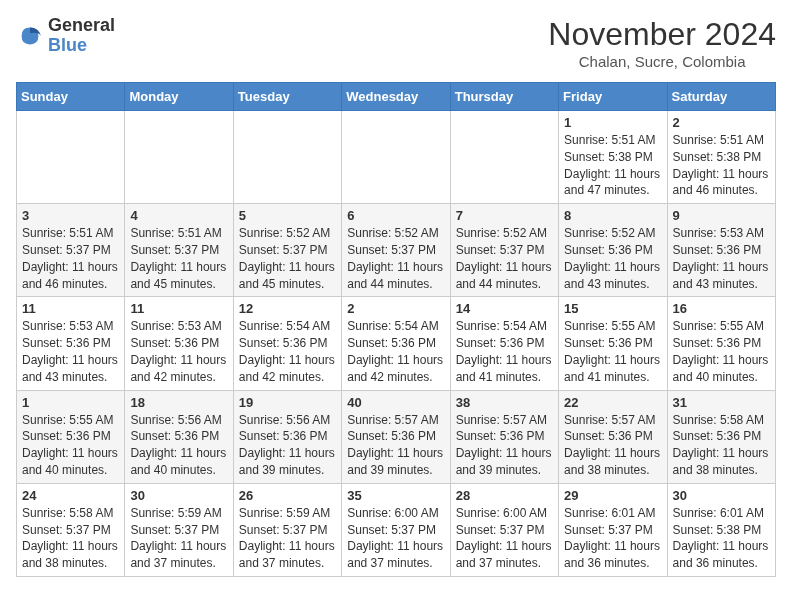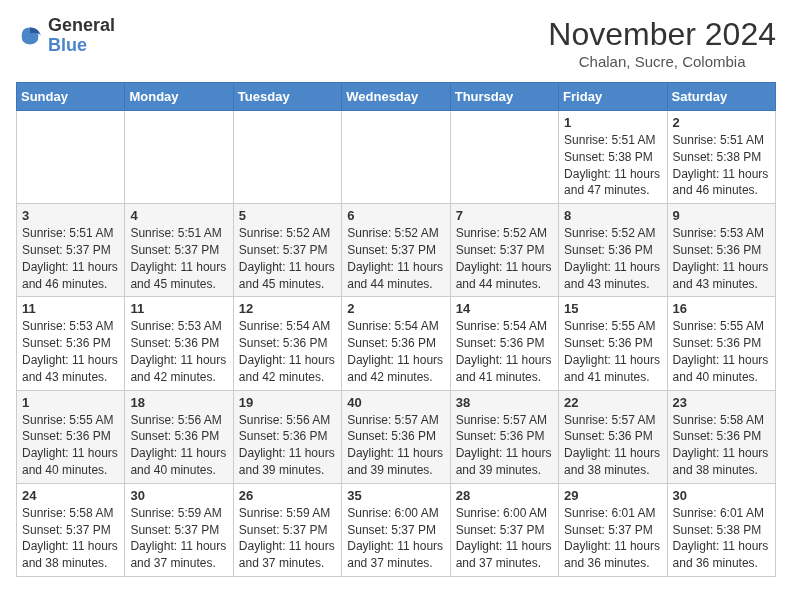--- a/index.html
+++ b/index.html
@@ -285,21 +285,21 @@
 and 39 minutes.</div>
         </td>
         <td>
           <span class="day-num">22</span>
           <div class="day-info" style="white-space: pre-line;">Sunrise: 5:57 AM
 Sunset: 5:36 PM
 Daylight: 11 hours
 and 38 minutes.</div>
         </td>
         <td>
-          <span class="day-num">23</span>
+          <span class="day-num">31</span>
           <div class="day-info" style="white-space: pre-line;">Sunrise: 5:58 AM
 Sunset: 5:36 PM
 Daylight: 11 hours
 and 38 minutes.</div>
         </td>
       </tr>
       <tr class="row-odd">
         <td>
           <span class="day-num">24</span>
           <div class="day-info" style="white-space: pre-line;">Sunrise: 5:58 AM

